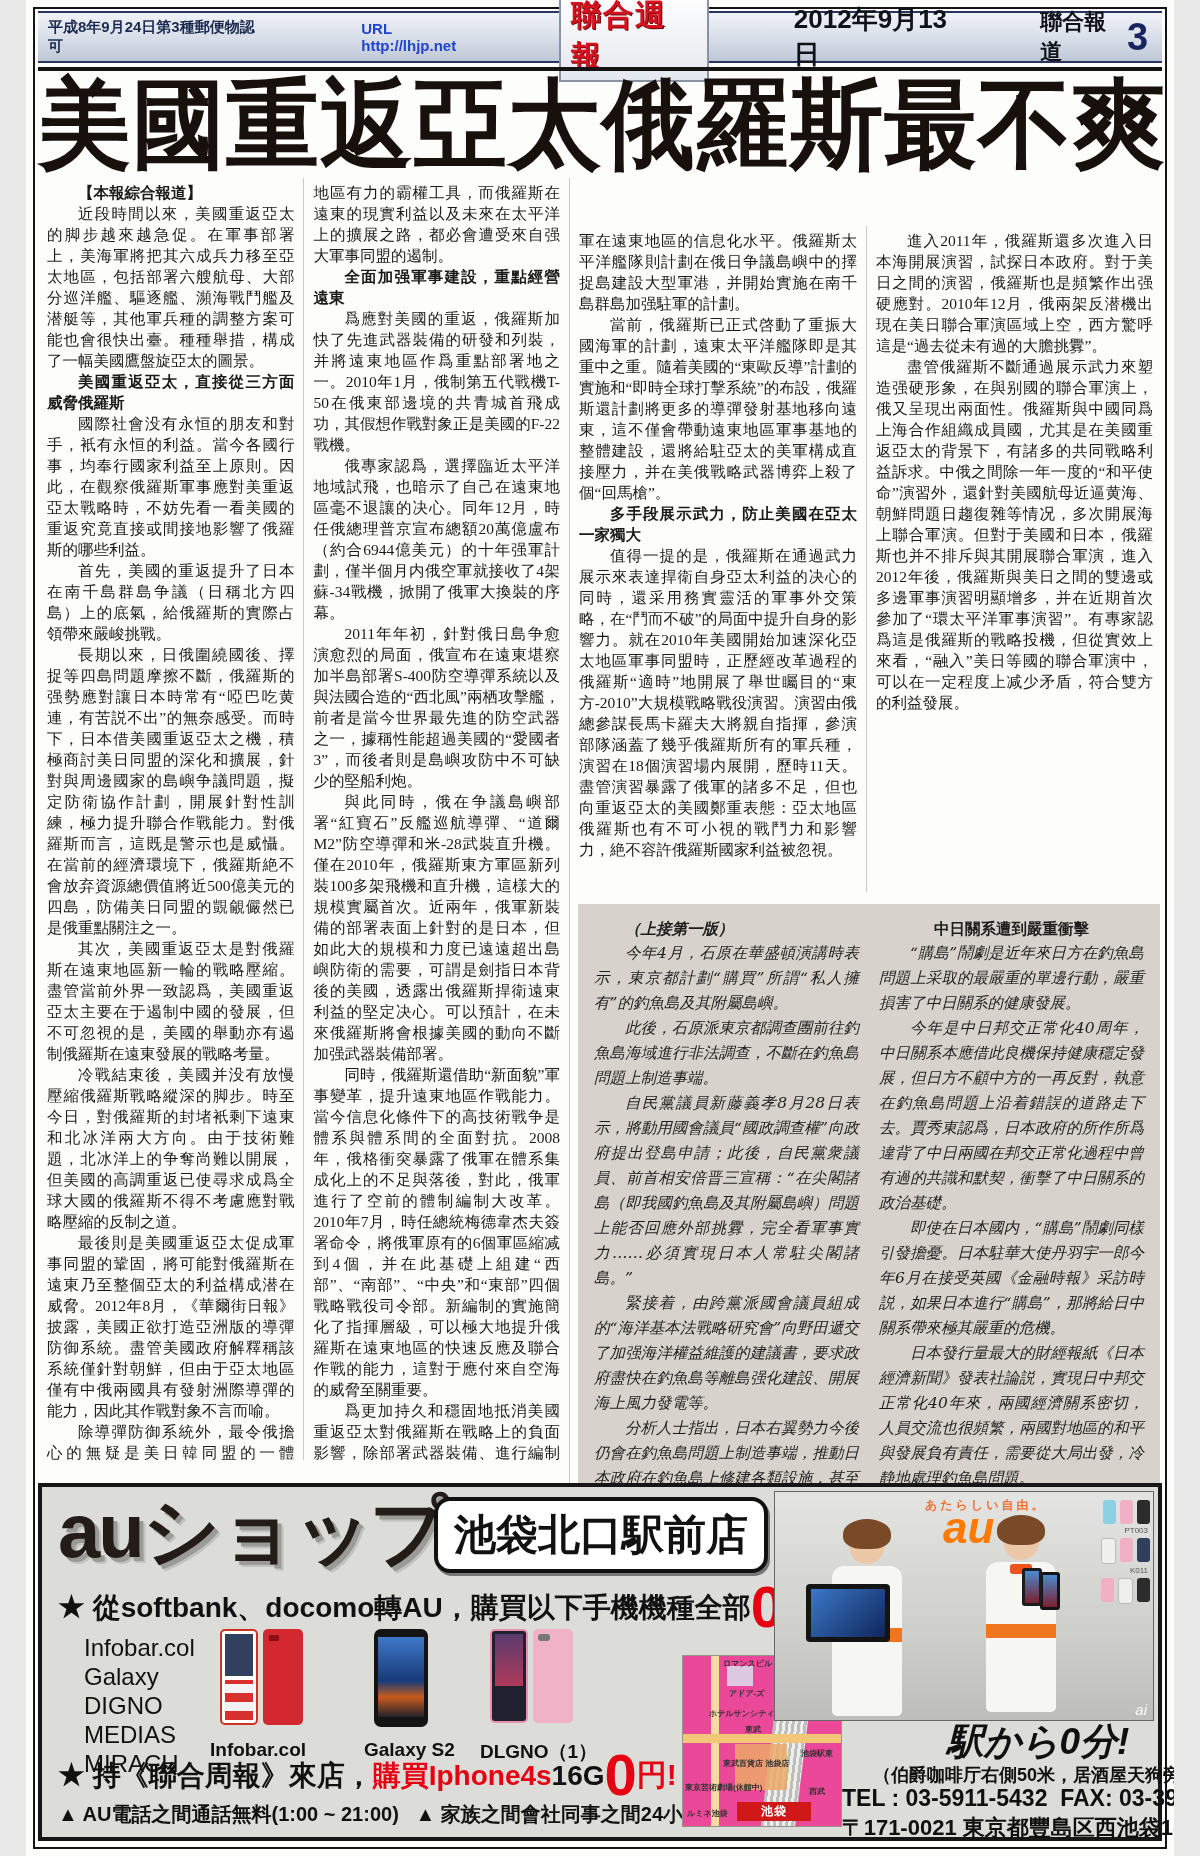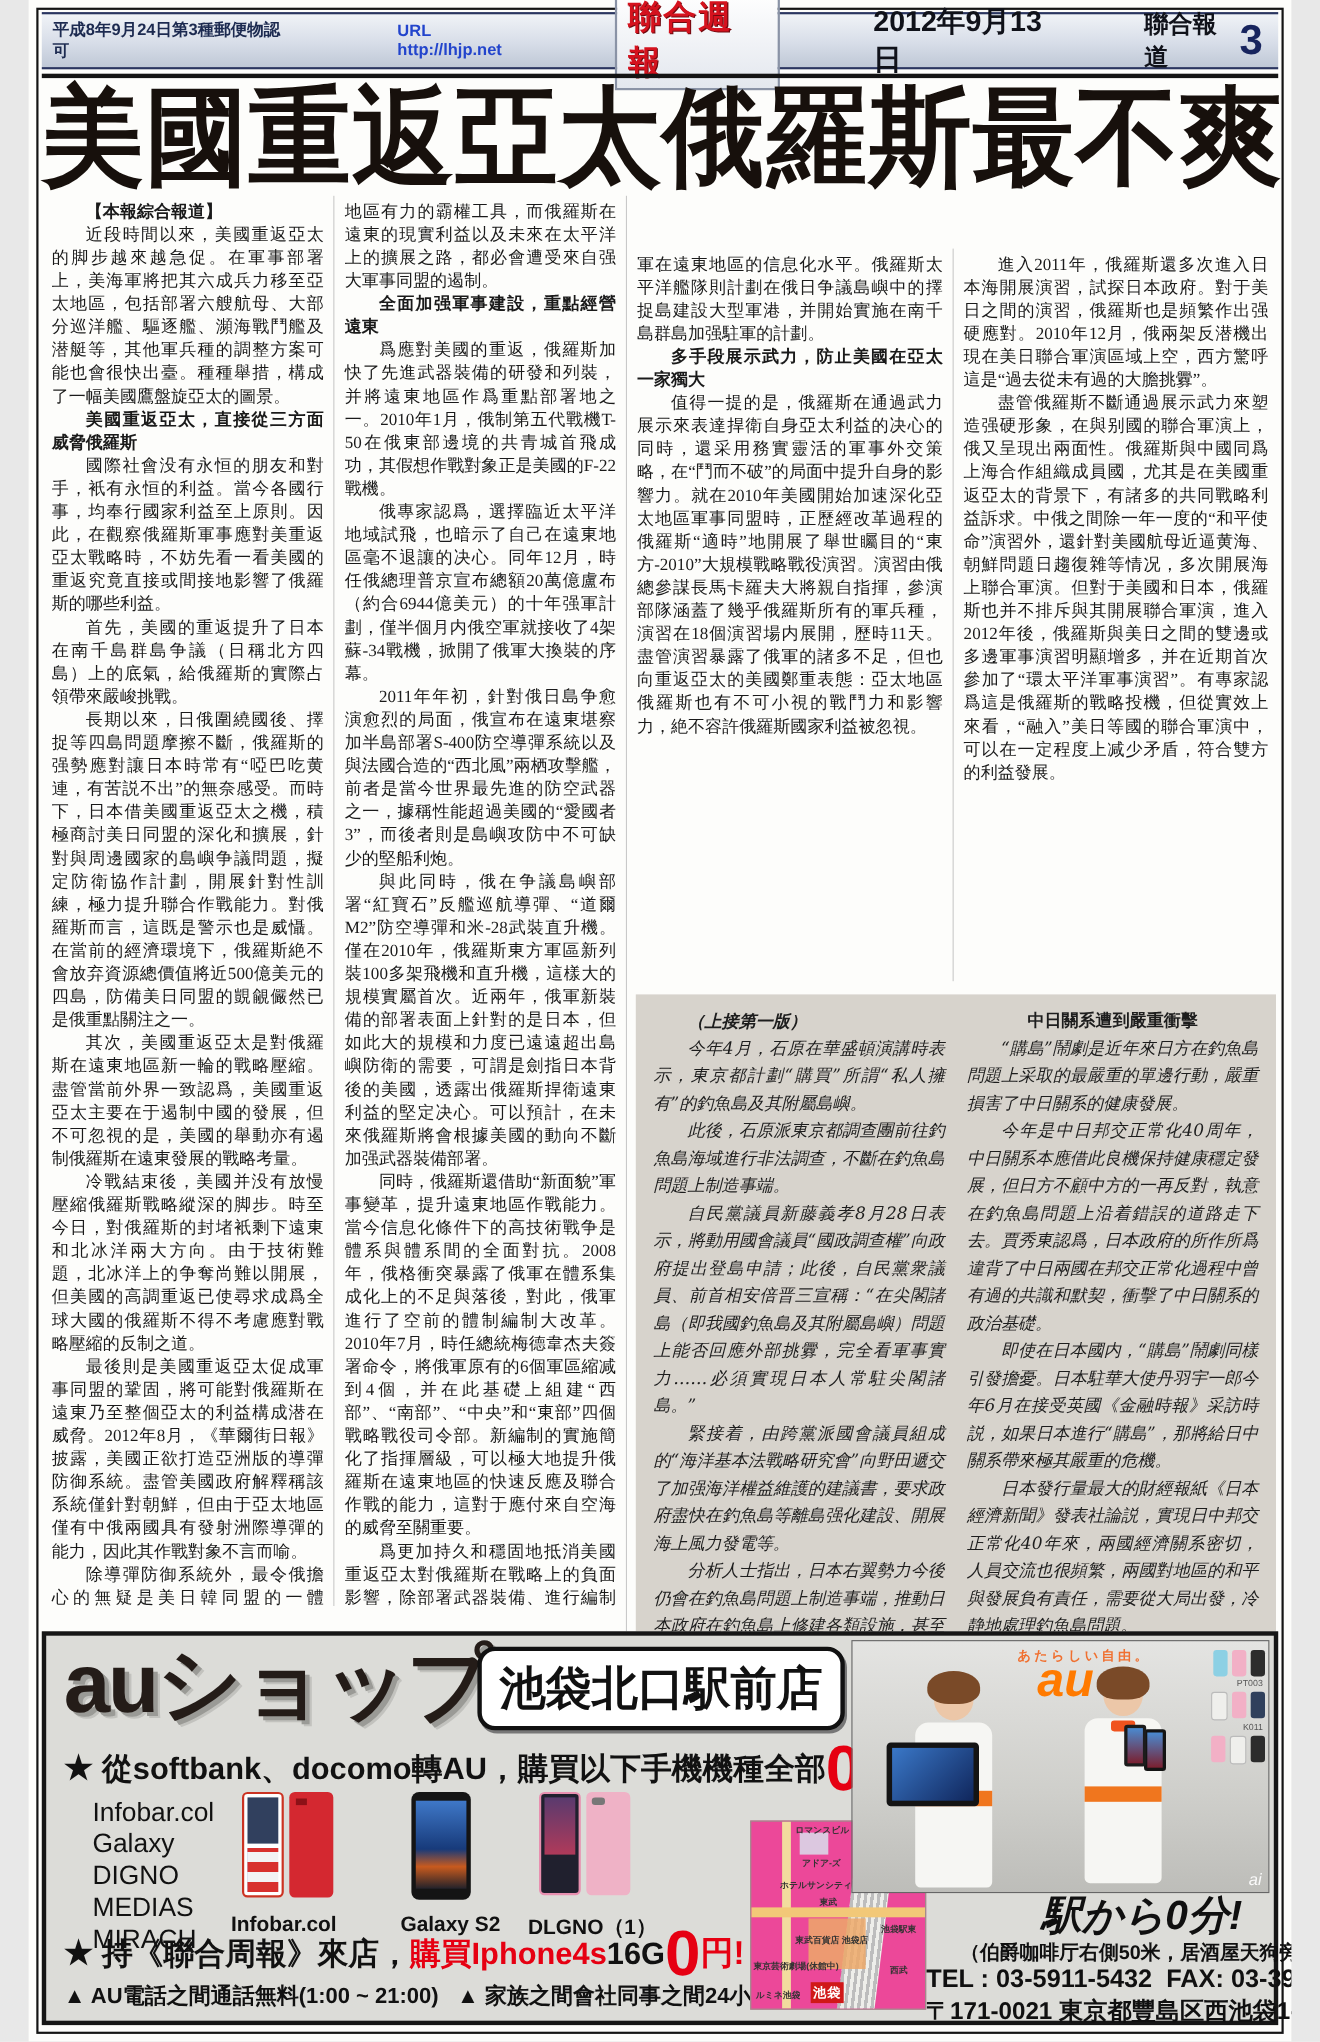--- a/index.html
+++ b/index.html
@@ -97,21 +97,21 @@
       border:1px solid #98948a;overflow:hidden;}
   .map-rail{position:absolute;left:88px;top:-12px;width:34px;height:200px;
       background:repeating-linear-gradient(90deg,#bdbdbd 0 3px,#eeeeea 3px 6px);transform:rotate(7deg);}
   .map-road{position:absolute;left:0;top:78px;width:100%;height:9px;background:#f2c878;}
   .map-road2{position:absolute;left:28px;top:0;width:8px;height:100%;background:#f2dc9e;}
   .map-blockA{position:absolute;left:44px;top:10px;width:26px;height:20px;background:#dcc8e0;}
   .map-station-b{position:absolute;left:52px;top:88px;width:52px;height:46px;background:#eda96a;opacity:.85;}
   .map-label{position:absolute;font-size:8px;color:#333;font-weight:700;white-space:nowrap;
       font-family:"Liberation Sans",sans-serif;}
   .map-badge{position:absolute;left:54px;bottom:5px;background:#d01818;color:#fff;font-size:12px;
-      font-weight:900;padding:1px 2px;letter-spacing:1px;}
+      font-weight:900;padding:1px 24px;letter-spacing:1px;}
 
   
   .ad-photo{position:absolute;right:4px;top:4px;width:378px;height:228px;overflow:hidden;
       background:linear-gradient(180deg,#e4e4e2 0%,#cfcfcb 60%,#bdbdb9 100%);border:1px solid #666;}
   .photo-tagline{position:absolute;left:150px;top:5px;color:#f07030;font-size:12px;
       font-weight:700;letter-spacing:3px;}
   .photo-au{position:absolute;left:168px;top:14px;color:#ff7a00;font-size:44px;font-weight:900;
       font-style:italic;line-height:44px;}
   .model{position:absolute;width:100px;}
   .m1{left:42px;top:34px;} .m2{left:196px;top:30px;}
@@ -185,20 +185,21 @@
         <p class="para pt-p">與此同時，俄在争議島嶼部署“紅寶石”反艦巡航導彈、“道爾M2”防空導彈和米-28武裝直升機。僅在2010年，俄羅斯東方軍區新列裝100多架飛機和直升機，這樣大的規模實屬首次。近兩年，俄軍新裝備的部署表面上針對的是日本，但如此大的規模和力度已遠遠超出島嶼防衛的需要，可謂是劍指日本背後的美國，透露出俄羅斯捍衛遠東利益的堅定决心。可以預計，在未來俄羅斯將會根據美國的動向不斷加强武器裝備部署。</p>
         <p class="para pt-p">同時，俄羅斯還借助“新面貌”軍事變革，提升遠東地區作戰能力。當今信息化條件下的高技術戰争是體系與體系間的全面對抗。2008年，俄格衝突暴露了俄軍在體系集成化上的不足與落後，對此，俄軍進行了空前的體制編制大改革。2010年7月，時任總統梅德韋杰夫簽署命令，將俄軍原有的6個軍區縮减到4個，并在此基礎上組建“西部”、“南部”、“中央”和“東部”四個戰略戰役司令部。新編制的實施簡化了指揮層級，可以極大地提升俄羅斯在遠東地區的快速反應及聯合作戰的能力，這對于應付來自空海的威脅至關重要。</p>
         <p class="para pt-p">爲更加持久和穩固地抵消美國重返亞太對俄羅斯在戰略上的負面影響，除部署武器裝備、進行編制體制改革之外，俄羅斯還從其亞太戰略的長遠利益出發，加大了遠東地區軍事基地的建設力度，力圖將其打造爲雙頭鷹的遠東“橋頭堡”。</p>
         <p class="para pt-p">2010年8月底，俄羅斯遠東地區的東方航天發射場正式開工建設，建成之後將重點發射監視、導航等衛星，着力提高俄</p>
       </div>
     <div class="right-half sep">
       <div class="cols34">
         <div class="col">
 
         <p class="para pt-cont">軍在遠東地區的信息化水平。俄羅斯太平洋艦隊則計劃在俄日争議島嶼中的擇捉島建設大型軍港，并開始實施在南千島群島加强駐軍的計劃。</p>
+            <p class="para pt-p">當前，俄羅斯已正式啓動了重振大國海軍的計劃，遠東太平洋艦隊即是其重中之重。隨着美國的“東歐反導”計劃的實施和“即時全球打擊系統”的布設，俄羅斯還計劃將更多的導彈發射基地移向遠東，這不僅會帶動遠東地區軍事基地的整體建設，還將給駐亞太的美軍構成直接壓力，并在美俄戰略武器博弈上殺了個“回馬槍”。</p>
             <p class="para pt-subhead">多手段展示武力，防止美國在亞太一家獨大</p>
             <p class="para pt-p">值得一提的是，俄羅斯在通過武力展示來表達捍衛自身亞太利益的决心的同時，還采用務實靈活的軍事外交策略，在“鬥而不破”的局面中提升自身的影響力。就在2010年美國開始加速深化亞太地區軍事同盟時，正歷經改革過程的俄羅斯“適時”地開展了舉世矚目的“東方-2010”大規模戰略戰役演習。演習由俄總參謀長馬卡羅夫大將親自指揮，參演部隊涵蓋了幾乎俄羅斯所有的軍兵種，演習在18個演習場内展開，歷時11天。盡管演習暴露了俄軍的諸多不足，但也向重返亞太的美國鄭重表態：亞太地區俄羅斯也有不可小視的戰鬥力和影響力，絶不容許俄羅斯國家利益被忽視。</p>
           </div>
         <div class="col sep">
 
         <p class="para pt-p">進入2011年，俄羅斯還多次進入日本海開展演習，試探日本政府。對于美日之間的演習，俄羅斯也是頻繁作出强硬應對。2010年12月，俄兩架反潜機出現在美日聯合軍演區域上空，西方驚呼這是“過去從未有過的大膽挑釁”。</p>
             <p class="para pt-p">盡管俄羅斯不斷通過展示武力來塑造强硬形象，在與别國的聯合軍演上，俄又呈現出兩面性。俄羅斯與中國同爲上海合作組織成員國，尤其是在美國重返亞太的背景下，有諸多的共同戰略利益訴求。中俄之間除一年一度的“和平使命”演習外，還針對美國航母近逼黄海、朝鮮問題日趨復雜等情况，多次開展海上聯合軍演。但對于美國和日本，俄羅斯也并不排斥與其開展聯合軍演，進入2012年後，俄羅斯與美日之間的雙邊或多邊軍事演習明顯增多，并在近期首次參加了“環太平洋軍事演習”。有專家認爲這是俄羅斯的戰略投機，但從實效上來看，“融入”美日等國的聯合軍演中，可以在一定程度上减少矛盾，符合雙方的利益發展。</p>
           </div>
       </div>
 

